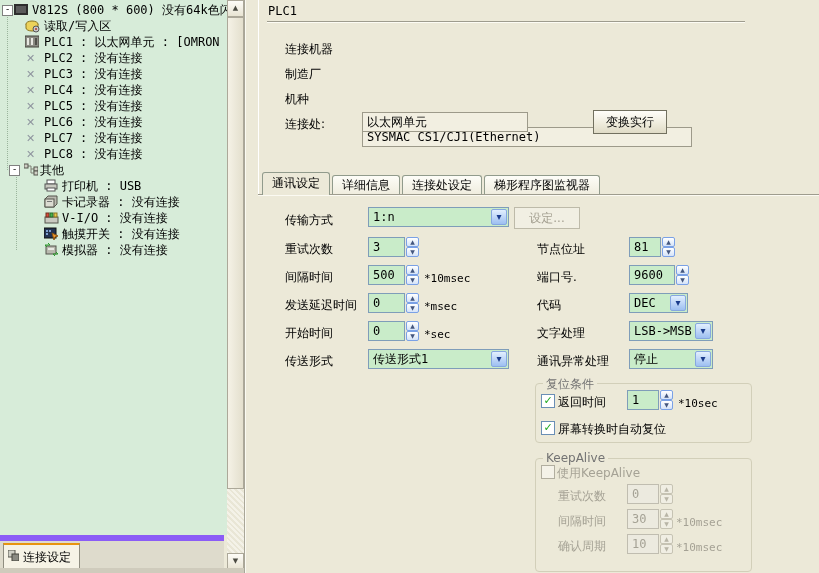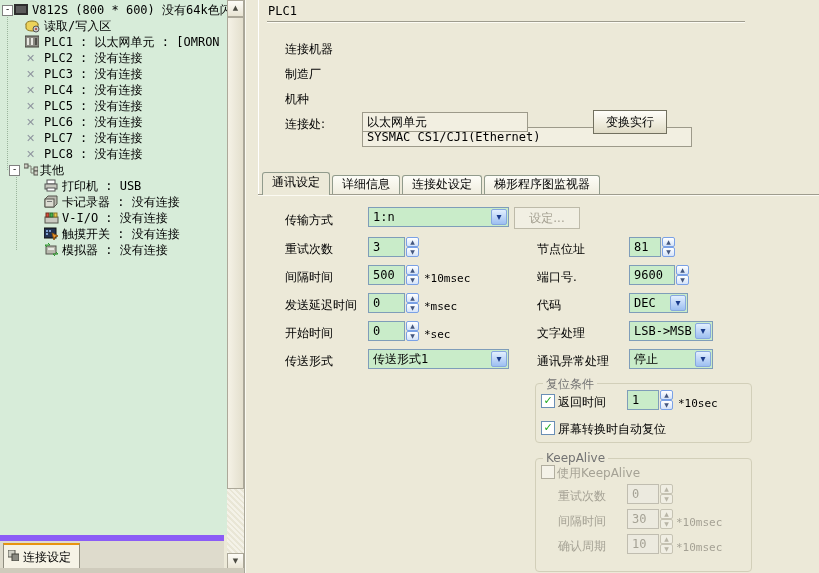--- a/index.html
+++ b/index.html
@@ -35,21 +35,21 @@
   #plc-title{left:268px;top:4px;font-family:"DejaVu Sans Mono",monospace;}
   #title-sep{left:267px;top:21px;width:478px;height:0;border-top:1px solid #9e9c8e;border-bottom:1px solid #fdfcf4;}
 
   .lbl{position:absolute;white-space:nowrap;}
   .field-ro{position:absolute;height:20px;line-height:18px;background:#f2efe1;border:1px solid #9d9a8a;box-sizing:border-box;padding-left:4px;font-family:"DejaVu Sans Mono",monospace;font-size:12px;}
   .xbtn{position:absolute;background:linear-gradient(#fffef9,#efecdd 55%,#e0dbc6);border:1px solid #72705f;border-radius:0;text-align:center;font-size:12px;display:flex;align-items:center;justify-content:center;cursor:default;}
   .xbtn.disabled{background:#f1efe3;border-color:#bdbaa9;color:#a39f90;}
 
   
   #tabstrip{left:262px;top:173px;height:22px;display:flex;align-items:flex-end;}
-  .tab{height:19px;line-height:18px;padding:0 9px;background:linear-gradient(#fdfdf8,#efecdd);border:1px solid #919b8c;border-bottom:none;border-radius:3px 3px 0 0;margin-right:2px;font-size:12px;font-family:Liberation Mono, monospace;}
+  .tab{height:19px;line-height:18px;padding:0 9px;background:linear-gradient(#fdfdf8,#efecdd);border:1px solid #919b8c;border-bottom:none;border-radius:3px 3px 0 0;margin-right:2px;font-size:12px;}
   .tab.active{height:22px;line-height:21px;background:#ece9d8;position:relative;z-index:3;}
   #tabcontent{left:258px;top:194px;width:561px;height:379px;border-top:1px solid #9e9c8e;background:#ece9d8;}
   #tabcontent-hl{left:258px;top:195px;width:561px;height:1px;background:#fbfaf2;}
 
   
   .combo{position:absolute;height:20px;background:#c9ecc9;border:1px solid #7f9db9;box-sizing:border-box;display:flex;}
   .cval{flex:1;line-height:18px;padding-left:4px;font-family:"DejaVu Sans Mono",monospace;font-size:12px;overflow:hidden;white-space:nowrap;}
   .carrow{width:16px;margin:1px;background:linear-gradient(#e2effe,#9dbff1);border:1px solid #86a7e0;border-radius:2px;box-sizing:border-box;text-align:center;line-height:14px;font-size:10px;color:#1a3c8c;}
   .spin{position:absolute;height:20px;display:flex;}
   .sfield{height:20px;background:#c9ecc9;border:1px solid #7f9db9;box-sizing:border-box;line-height:18px;padding-left:4px;font-family:"DejaVu Sans Mono",monospace;font-size:12px;}

